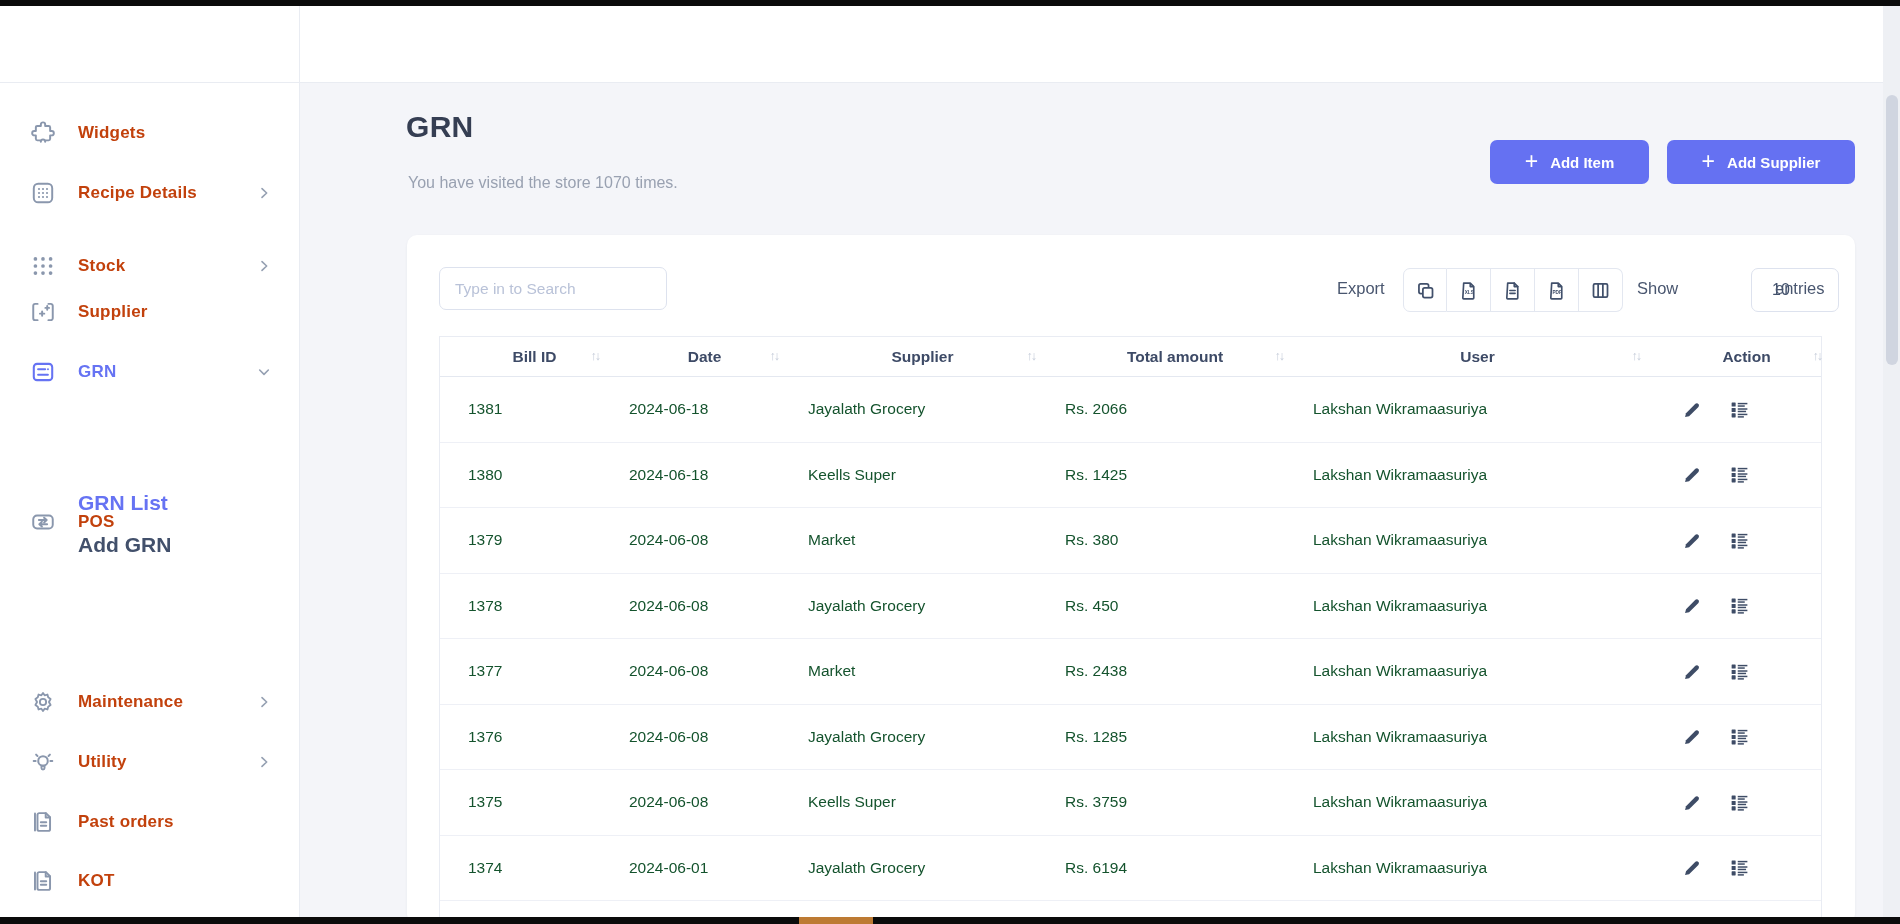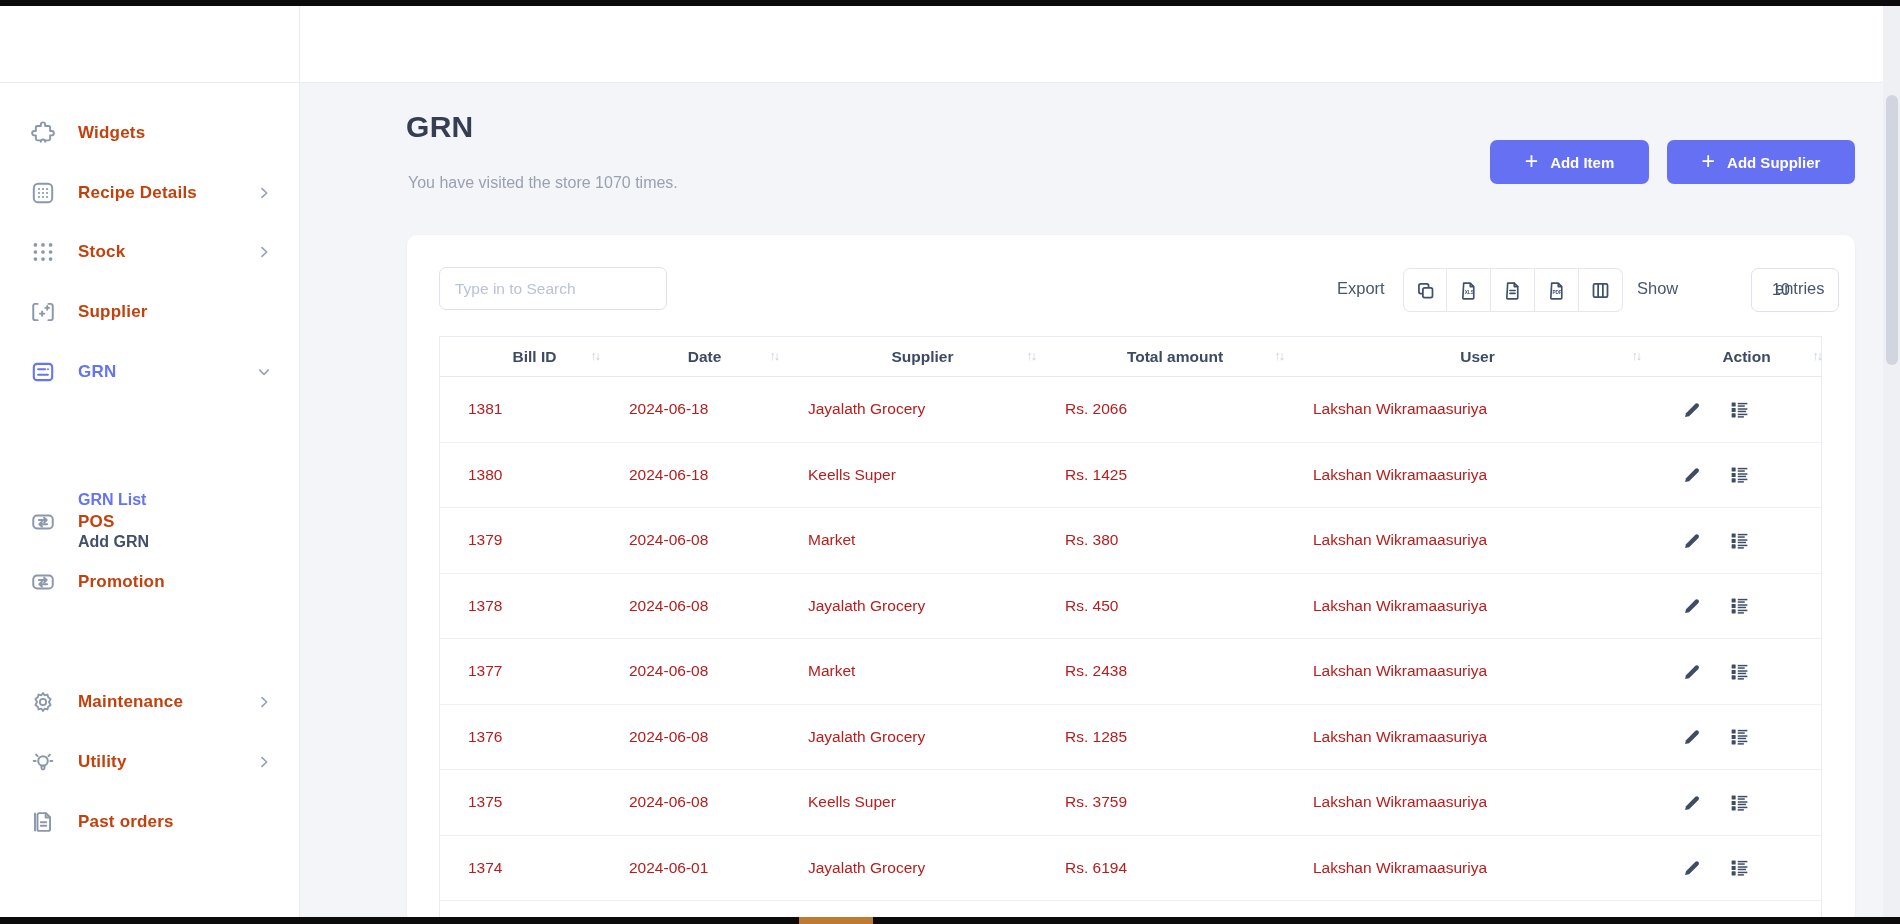--- a/index.html
+++ b/index.html
@@ -32,21 +32,21 @@
   .bell { left:1826px; top:26px; width:34px; height:34px; cursor:pointer; }
   .bell-dot { left:1849px; top:21px; width:11px; height:11px; border-radius:50%; background:#1fc6d2; }
 
   
   .sidebar { left:0; top:83px; width:299px; height:841px; background:#fff; z-index:5; }
   .side-item { position:absolute; left:0; width:299px; height:34px; display:flex; align-items:center; cursor:pointer; color:#c2410c; }
   .side-item .s-icon { position:absolute; left:30px; width:26px; height:26px; color:#8a97ad; }
   .side-item .s-label { position:absolute; left:78px; font-size:17px; font-weight:600; letter-spacing:.2px; }
   .side-item .s-chev { position:absolute; left:256px; width:16px; height:16px; color:#95a0b2; }
   .side-item.active, .side-item.active .s-icon { color:#6673f3; }
-  .side-sub { position:absolute; left:78px; height:24px; font-size:16px; font-weight:600; color:#42506b; cursor:pointer; }
+  .side-sub { position:absolute; left:78px; height:24px; font-size:21px; font-weight:600; color:#42506b; cursor:pointer; }
   .side-sub.active { color:#6673f3; }
 
   
   .page-title { left:406px; top:110px; font-size:30px; font-weight:700; color:#353e53; letter-spacing:.3px; }
   .page-sub { left:408px; top:174px; font-size:16px; color:#99a1b1; }
   .btn { position:absolute; top:140px; height:44px; border:none; border-radius:7px; background:#6571f2;
          color:#fff; font-family:inherit; font-size:15px; font-weight:700; cursor:pointer;
          display:flex; align-items:center; justify-content:center; gap:12px; }
   .btn .plus { font-size:23px; font-weight:400; line-height:1; margin-top:-2px; }
   .btn-item { left:1490px; width:159px; }
@@ -69,21 +69,21 @@
               font-size:16px; color:#41506b; line-height:41px; padding-left:20px; cursor:pointer; background:#fff; }
   .entries-label { position:absolute; left:1368px; top:44px; font-size:16.5px; color:#49566f; }
 
   
   .tbl { position:absolute; left:32px; top:101px; width:1383px; border:1px solid #e9ecf3; border-bottom:none; }
   .t-row { display:grid; grid-template-columns:161px 179px 257px 248px 357px 181px; align-items:center; }
   .t-head { height:40px; border-bottom:1px solid #e4e8f0;text-align:center; }
   .t-head .t-cell { font-size:15.5px; font-weight:700; color:#3d4a66; position:relative; }
   .t-cell { padding-left:28px; white-space:nowrap; }
   .sort { position:absolute; right:2px; top:1px; font-size:12.5px; color:#c6cdda; letter-spacing:-2px; }
-  .t-body .t-row { height:65.5px; border-bottom:1px solid #eef0f6; font-size:15.5px; color:#b91c1c; }
+  .t-body .t-row { height:65.5px; border-bottom:1px solid #eef0f6; font-size:15.5px; color:#14532d; }
   .t-actions { display:flex; gap:26px; padding-left:40px; }
   .act-icon { width:21px; height:21px; color:#3e4c66; cursor:pointer; }
 
   
   .sb-track { left:1883px; top:6px; width:17px; height:911px; background:#eef0f4; z-index:40; }
   .sb-thumb { left:1885.5px; top:95px; width:12px; height:270px; border-radius:6px; background:#d0d5e0; z-index:41; }
 </style>
 </head>
 <body>
 
@@ -168,21 +168,21 @@
             <circle cx="15.7" cy="15.7" r="1"></circle>
           </g>
         </svg>
     </span>
     <span class="s-label">Recipe Details</span>
     <span class="s-chev"><svg viewBox="0 0 24 24" fill="none" stroke="currentColor" stroke-width="2.4" stroke-linecap="round" stroke-linejoin="round">
           <path d="M9 5.5 L16 12 L9 18.5"></path>
         </svg></span>
   </div>
 
-  <div class="side-item" style="top:152px">
+  <div class="side-item" style="top:166px">
     <span class="s-icon">
       <svg viewBox="0 0 24 24" fill="currentColor">
           <g>
             <circle cx="5" cy="5.5" r="1.7"></circle>
             <circle cx="12" cy="5.5" r="1.7"></circle>
             <circle cx="19" cy="5.5" r="1.7"></circle>
             <circle cx="5" cy="12" r="1.7"></circle>
             <circle cx="12" cy="12" r="1.7"></circle>
             <circle cx="19" cy="12" r="1.7"></circle>
             <circle cx="5" cy="18.5" r="1.7"></circle>
@@ -229,30 +229,20 @@
     <span class="s-icon">
       <svg viewBox="0 0 24 24" fill="none" stroke="currentColor" stroke-width="1.8" stroke-linecap="round" stroke-linejoin="round">
           <rect x="3" y="6" width="18" height="12" rx="3.5"></rect>
           <path d="M8.2 10.2 h7 m-2.2 -2.2 2.4 2.2 -2.4 2.2"></path>
           <path d="M15.8 14 h-7 m2.2 2.2 L8.6 14 l2.4 -2.2"></path>
         </svg>
     </span>
     <span class="s-label">POS</span>
   </div>
 
-  <div class="side-item" style="top:482px">
-    <span class="s-icon">
-      <svg viewBox="0 0 24 24" fill="none" stroke="currentColor" stroke-width="1.8" stroke-linecap="round" stroke-linejoin="round">
-          <rect x="3" y="6" width="18" height="12" rx="3.5"></rect>
-          <path d="M8.2 10.2 h7 m-2.2 -2.2 2.4 2.2 -2.4 2.2"></path>
-          <path d="M15.8 14 h-7 m2.2 2.2 L8.6 14 l2.4 -2.2"></path>
-        </svg>
-    </span>
-    <span class="s-label">Promotion</span>
-  </div>
 
 
   <div class="side-item" style="top:602px">
     <span class="s-icon">
       <svg viewBox="0 0 24 24" fill="none" stroke="currentColor" stroke-width="1.7" stroke-linejoin="round">
           <path d="M12 3.6 l1.5 2.2 2.6 -.7 .7 2.6 2.2 1.5 -1.5 2.8 1.5 2.8 -2.2 1.5 -.7 2.6 -2.6 -.7 -1.5 2.2 -1.5 -2.2 -2.6 .7 -.7 -2.6 -2.2 -1.5 1.5 -2.8 -1.5 -2.8 2.2 -1.5 .7 -2.6 2.6 .7 Z"></path>
           <circle cx="12" cy="12" r="2.9"></circle>
         </svg>
     </span>
     <span class="s-label">Maintenance</span>
@@ -280,20 +270,31 @@
       <svg viewBox="0 0 24 24" fill="none" stroke="currentColor" stroke-width="1.8" stroke-linecap="round" stroke-linejoin="round">
           <path d="M4.6 4.2 v15.6"></path>
           <path d="M8.5 3.8 h6.2 l3.8 3.8 v11 a1.6 1.6 0 0 1 -1.6 1.6 H8.5 a1.6 1.6 0 0 1 -1.6 -1.6 V5.4 a1.6 1.6 0 0 1 1.6 -1.6 Z"></path>
           <path d="M14.5 3.8 V7.8 h4"></path>
           <path d="M10 12.3 h5 M10 15.5 h5"></path>
         </svg>
     </span>
     <span class="s-label">Past orders</span>
   </div>
 
+  <div class="side-item" style="top:781px">
+    <span class="s-icon">
+      <svg viewBox="0 0 24 24" fill="none" stroke="currentColor" stroke-width="1.8" stroke-linecap="round" stroke-linejoin="round">
+          <path d="M4.6 4.2 v15.6"></path>
+          <path d="M8.5 3.8 h6.2 l3.8 3.8 v11 a1.6 1.6 0 0 1 -1.6 1.6 H8.5 a1.6 1.6 0 0 1 -1.6 -1.6 V5.4 a1.6 1.6 0 0 1 1.6 -1.6 Z"></path>
+          <path d="M14.5 3.8 V7.8 h4"></path>
+          <path d="M10 12.3 h5 M10 15.5 h5"></path>
+        </svg>
+    </span>
+    <span class="s-label">KOT</span>
+  </div>
 </div>
 
 <div class="abs page-title">GRN</div>
 <div class="abs page-sub">You have visited the store 1070 times.</div>
 
 <button class="btn btn-item">
   <span class="plus">+</span>
   <span>Add Item</span>
 </button>
 <button class="btn btn-supplier">

